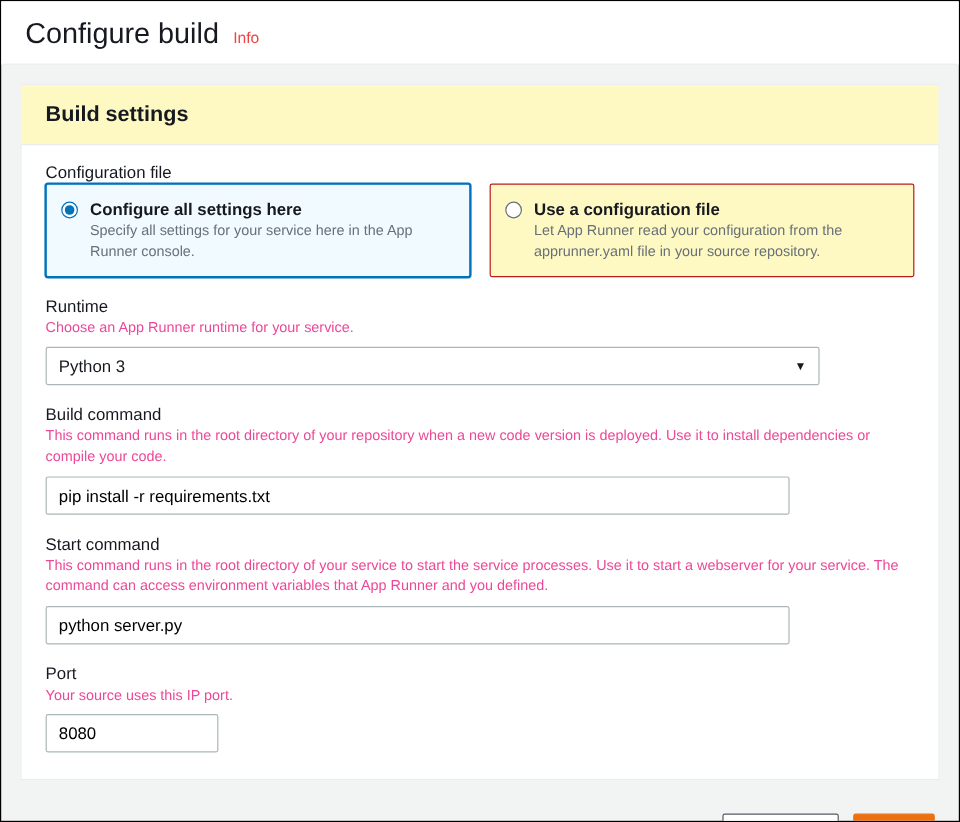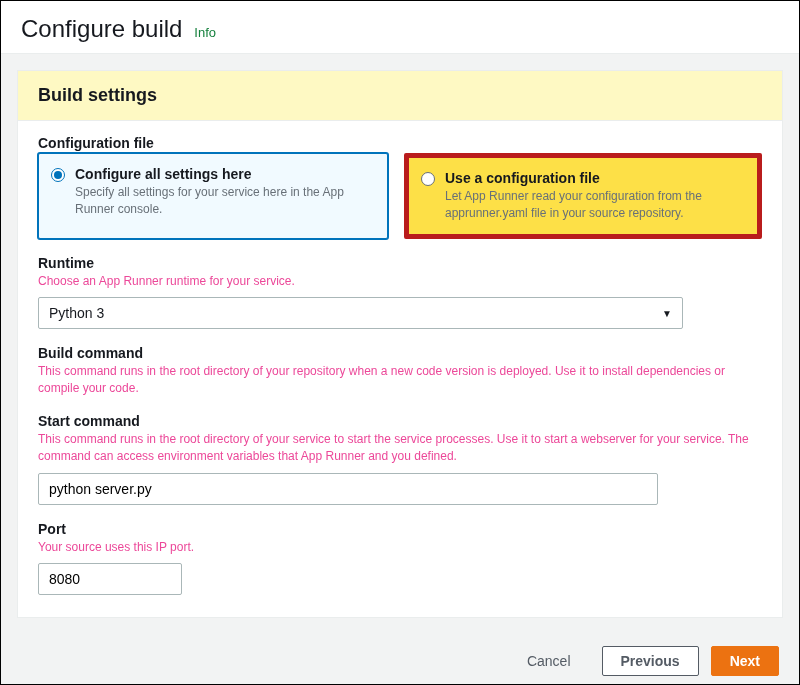--- a/index.html
+++ b/index.html
@@ -17,21 +17,21 @@
       padding: 14px 20px 10px 20px;
       background: #fff;
       border-bottom: 1px solid #eaeded;
     }
     .page-title {
       font-size: 24px;
       font-weight: 400;
       display: inline;
     }
     .info-link {
-      color: #15803d;
+      color: #ef4444;
       font-size: 13px;
       margin-left: 8px;
       cursor: pointer;
     }
     .panel {
       margin: 16px;
       background: #fff;
       border: 1px solid #eaeded;
     }
     .panel-header {
@@ -40,43 +40,43 @@
       background: #fef9c3;
     }
     .panel-title {
       font-size: 18px;
       font-weight: 700;
     }
     .panel-body {
       padding: 14px 20px 18px 20px;
     }
     .section-label {
-      font-weight: 700;
+      font-weight: 400;
       font-size: 14px;
       margin-bottom: 2px;
     }
     .section-desc {
       font-size: 12px;
       color: #ec4899;
       margin-bottom: 8px;
       line-height: 1.4;
     }
     .radio-row {
       display: flex;
       gap: 16px;
     }
     .radio-card {
-      border: 5px solid #b91c1c;
+      border: 1px solid #b91c1c;
       border-radius: 2px;
       padding: 12px 14px 12px 12px;
       flex: 1;
       display: flex;
       gap: 10px;
       cursor: pointer;
-      background: #fde047;
+      background: #fef9c3;
     }
     .radio-card.selected {
       border: 1px solid #0073bb;
       box-shadow: 0 0 0 1px #0073bb;
       background: #f1faff;
     }
     .radio-dot {
       width: 14px;
       height: 14px;
       border-radius: 50%;
@@ -206,20 +206,21 @@
         <div class="select-box">
           <span>Python 3</span>
           <span class="chevron">▼</span>
         </div>
       </div>
     </div>
 
     <div class="form-group">
       <div class="section-label">Build command</div>
       <div class="section-desc">This command runs in the root directory of your repository when a new code version is deployed. Use it to install dependencies or compile your code.</div>
+      <input class="text-input" type="text" value="pip install -r requirements.txt" style="">
     </div>
 
     <div class="form-group">
       <div class="section-label">Start command</div>
       <div class="section-desc">This command runs in the root directory of your service to start the service processes. Use it to start a webserver for your service. The command can access environment variables that App Runner and you defined.</div>
       <input class="text-input" type="text" value="python server.py" style="">
     </div>
 
     <div class="form-group" style="margin-bottom:4px">
       <div class="section-label">Port</div>

